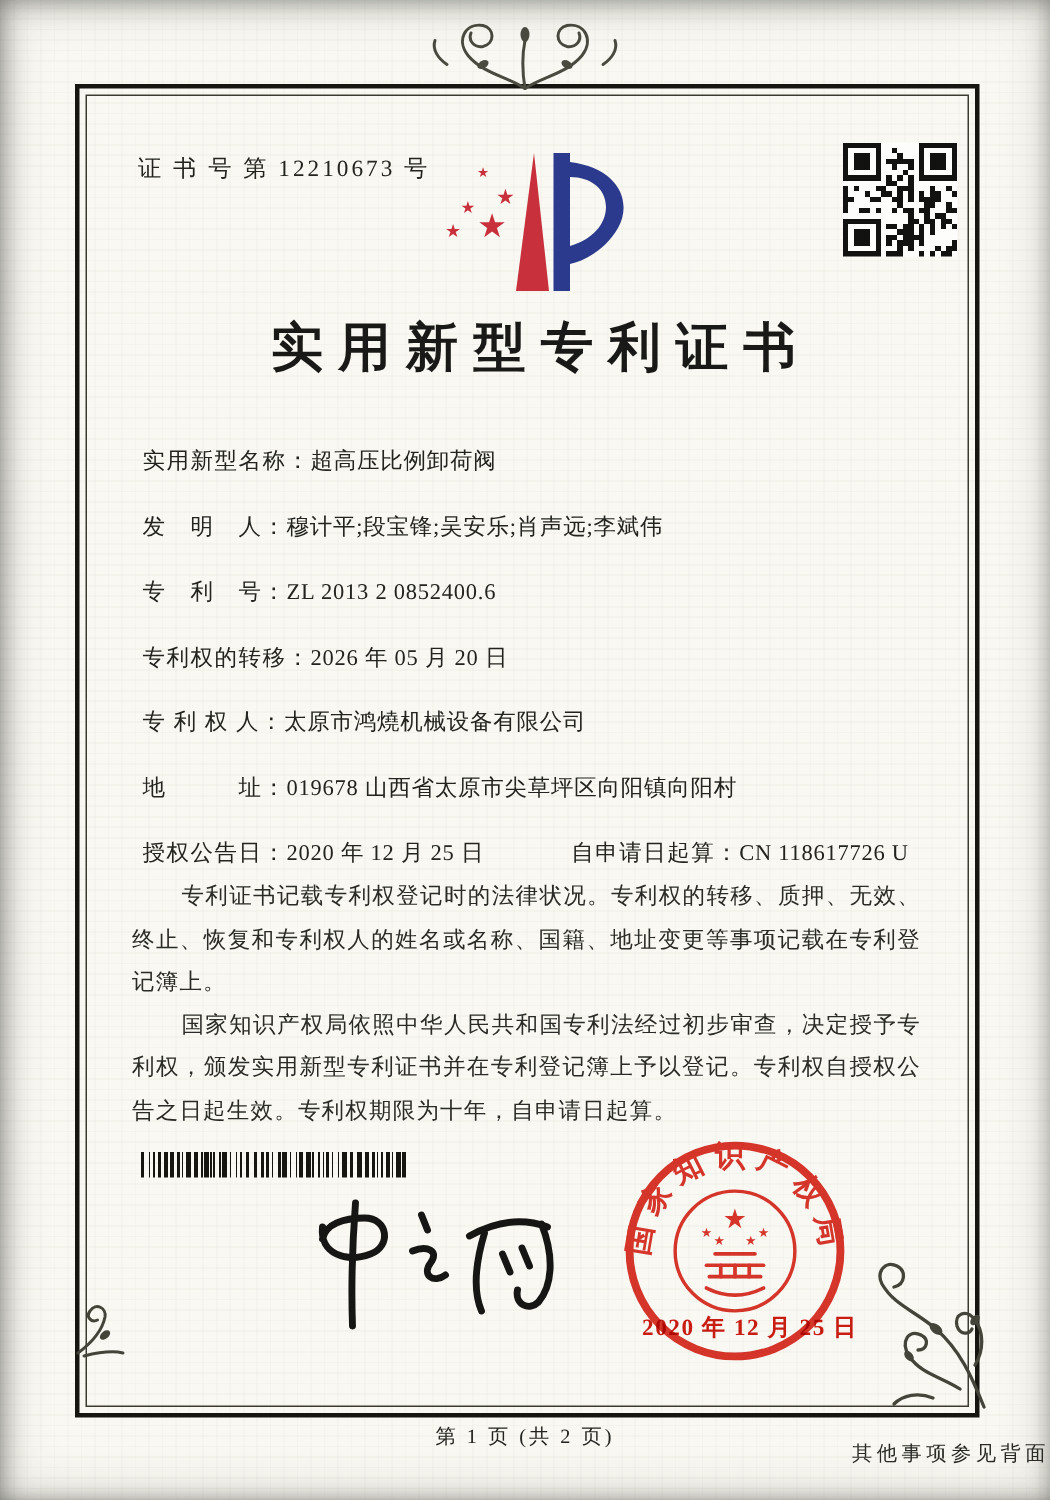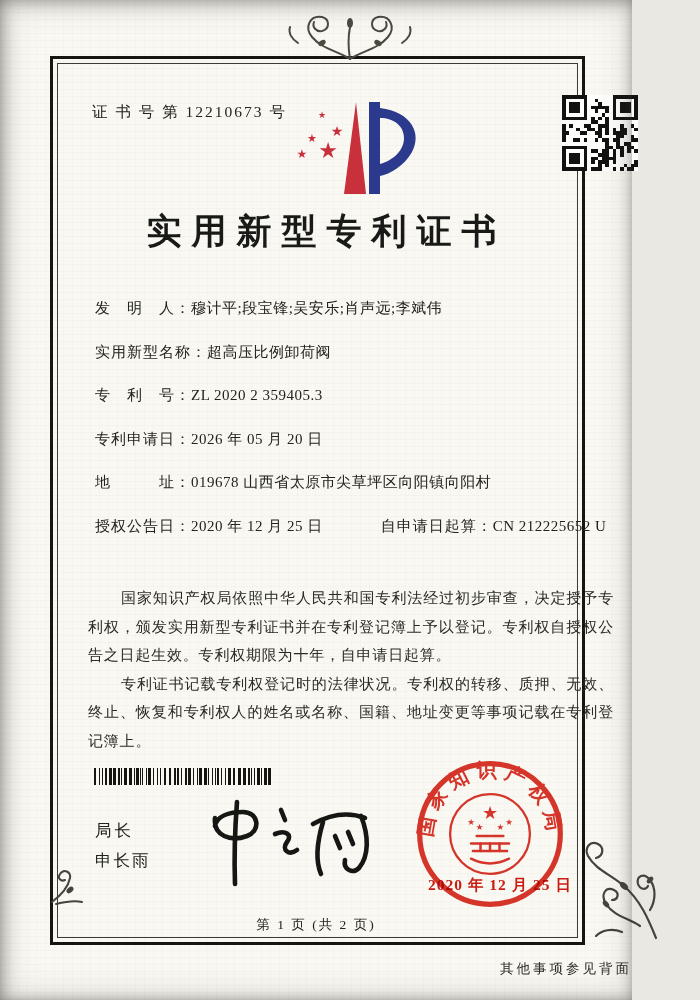--- a/index.html
+++ b/index.html
@@ -2,21 +2,21 @@
 <html><head>
 <meta charset="utf-8">
 <style>
   html,body{margin:0;padding:0;}
   body{
     width:700px;height:1000px;overflow:hidden;
     font-family:"Liberation Serif","DejaVu Serif",serif;
     background:#e9e8e2;
   }
   .sheet{
-    position:relative;width:632px;height:1000px;
+    position:relative;width:700px;height:1000px;
     background-color:#f9f8f2;
     background-image:
       repeating-linear-gradient(0deg, rgba(150,162,140,.05) 0 1px, transparent 1px 7px),
       repeating-linear-gradient(90deg, rgba(150,162,140,.04) 0 1px, transparent 1px 9px);
     color:#1d1d1a;
   }
   .photo-shade{
     position:absolute;inset:0;pointer-events:none;z-index:20;
     box-shadow:
       inset 0 0 34px rgba(70,70,62,.22),
@@ -47,21 +47,21 @@
   .barcode{position:absolute;left:94px;top:768px;width:178px;height:17px;}
   .signoff{position:absolute;left:95px;top:820px;font-size:16.5px;letter-spacing:3px;color:#23231f;}
   .signoff .line2{margin-top:8px;letter-spacing:2px;}
   .signature{position:absolute;left:185px;top:790px;width:195px;height:104px;z-index:5;}
   .seal{position:absolute;left:414px;top:758px;width:152px;height:152px;z-index:4;
         opacity:.92;mix-blend-mode:multiply;}
   .seal-date{
     position:absolute;left:428px;top:875px;z-index:6;font-size:15.5px;font-weight:600;
     letter-spacing:1px;color:#ce1d13;mix-blend-mode:multiply;
   }
-  .pagination{position:absolute;left:0;right:0;top:916px;text-align:center;
+  .pagination{position:absolute;left:0;right:0;top:949px;text-align:center;
     font-size:13.5px;letter-spacing:2px;color:#23231f;}
   .back-note{position:absolute;left:0;right:0;top:960px;text-align:right;
     font-size:13.5px;letter-spacing:3px;color:#2a2a26;}
   .ornament{position:absolute;z-index:3;}
   .orn-top{left:278px;top:3px;width:144px;height:62px;}
   .orn-br{left:552px;top:834px;width:116px;height:110px;}
   .orn-bl{left:46px;top:866px;width:44px;height:42px;}
 </style>
 </head>
 <body>
@@ -246,42 +246,45 @@
       <rect x="57.904761904761905" y="7.238095238095238" width="10.857142857142858" height="10.857142857142858" fill="#121210"></rect>
       <rect x="0" y="50.666666666666664" width="25.333333333333332" height="25.333333333333332" fill="#121210"></rect>
       <rect x="3.619047619047619" y="54.285714285714285" width="18.095238095238095" height="18.095238095238095" fill="#fdfdfb"></rect>
       <rect x="7.238095238095238" y="57.904761904761905" width="10.857142857142858" height="10.857142857142858" fill="#121210"></rect>
     </svg>
 
   <div class="doc-title">实用新型专利证书</div>
 
   <div class="fields">
     <div class="field-row">
+      <span class="field-label">实用新型名称：</span><span class="field-value">超高压比例卸荷阀</span>
+    </div>
+    <div class="field-row">
       <span class="field-label">发　明　人：</span><span class="field-value">穆计平;段宝锋;吴安乐;肖声远;李斌伟</span>
     </div>
     <div class="field-row">
-      <span class="field-label">实用新型名称：</span><span class="field-value">超高压比例卸荷阀</span>
-    </div>
-    <div class="field-row">
-      <span class="field-label">专　利　号：</span><span class="field-value">ZL 2020 2 359405.3</span>
-    </div>
-    <div class="field-row">
-      <span class="field-label">专利申请日：</span><span class="field-value">2026 年 05 月 20 日</span>
+      <span class="field-label">专　利　号：</span><span class="field-value">ZL 2013 2 0852400.6</span>
+    </div>
+    <div class="field-row">
+      <span class="field-label">专利权的转移：</span><span class="field-value">2026 年 05 月 20 日</span>
+    </div>
+    <div class="field-row">
+      <span class="field-label">专 利 权 人：</span><span class="field-value">太原市鸿燒机械设备有限公司</span>
     </div>
     <div class="field-row">
       <span class="field-label">地　　　址：</span><span class="field-value">019678 山西省太原市尖草坪区向阳镇向阳村</span>
     </div>
     <div class="field-row">
-      <span class="field-label">授权公告日：</span><span class="field-value">2020 年 12 月 25 日</span><span class="grant-no"><span class="field-label">自申请日起算：</span><span class="field-value">CN 212225652 U</span></span>
+      <span class="field-label">授权公告日：</span><span class="field-value">2020 年 12 月 25 日</span><span class="grant-no"><span class="field-label">自申请日起算：</span><span class="field-value">CN 118617726 U</span></span>
     </div>
   </div>
 
   <div class="paragraphs">
+    <p>专利证书记载专利权登记时的法律状况。专利权的转移、质押、无效、终止、恢复和专利权人的姓名或名称、国籍、地址变更等事项记载在专利登记簿上。</p>
     <p>国家知识产权局依照中华人民共和国专利法经过初步审查，决定授予专利权，颁发实用新型专利证书并在专利登记簿上予以登记。专利权自授权公告之日起生效。专利权期限为十年，自申请日起算。</p>
-    <p>专利证书记载专利权登记时的法律状况。专利权的转移、质押、无效、终止、恢复和专利权人的姓名或名称、国籍、地址变更等事项记载在专利登记簿上。</p>
   </div>
 
   <svg id="barcode-svg" class="barcode" viewBox="0 0 178 17" shape-rendering="crispEdges">
       <rect x="0" y="0" width="2" height="17" fill="#16150f"></rect>
       <rect x="5" y="0" width="1" height="17" fill="#16150f"></rect>
       <rect x="8" y="0" width="1" height="17" fill="#16150f"></rect>
       <rect x="11" y="0" width="2" height="17" fill="#16150f"></rect>
       <rect x="15" y="0" width="3" height="17" fill="#16150f"></rect>
       <rect x="19" y="0" width="3" height="17" fill="#16150f"></rect>
       <rect x="24" y="0" width="2" height="17" fill="#16150f"></rect>
@@ -320,24 +323,20 @@
       <rect x="149" y="0" width="3" height="17" fill="#16150f"></rect>
       <rect x="154" y="0" width="2" height="17" fill="#16150f"></rect>
       <rect x="157" y="0" width="1" height="17" fill="#16150f"></rect>
       <rect x="160" y="0" width="1" height="17" fill="#16150f"></rect>
       <rect x="163" y="0" width="3" height="17" fill="#16150f"></rect>
       <rect x="167" y="0" width="1" height="17" fill="#16150f"></rect>
       <rect x="170" y="0" width="3" height="17" fill="#16150f"></rect>
       <rect x="174" y="0" width="2.5" height="17" fill="#16150f"></rect>
     </svg>
 
-  <div class="signoff">
-    <div>局长</div>
-    <div class="line2">申长雨</div>
-  </div>
 
   <svg class="signature" viewBox="0 0 195 104">
     <g fill="none" stroke="#161614" stroke-width="4.6" stroke-linecap="round" stroke-linejoin="round">
 
       <path d="M52,12 C50,38 49,66 50,94"></path>
       <path d="M30,28 C28,46 46,52 62,46 C76,41 74,22 58,22 C44,22 32,26 30,36"></path>
 
       <path d="M96,20 L100,30"></path>
       <path d="M90,44 C100,40 108,44 102,52 C96,60 104,66 112,60"></path>
 

